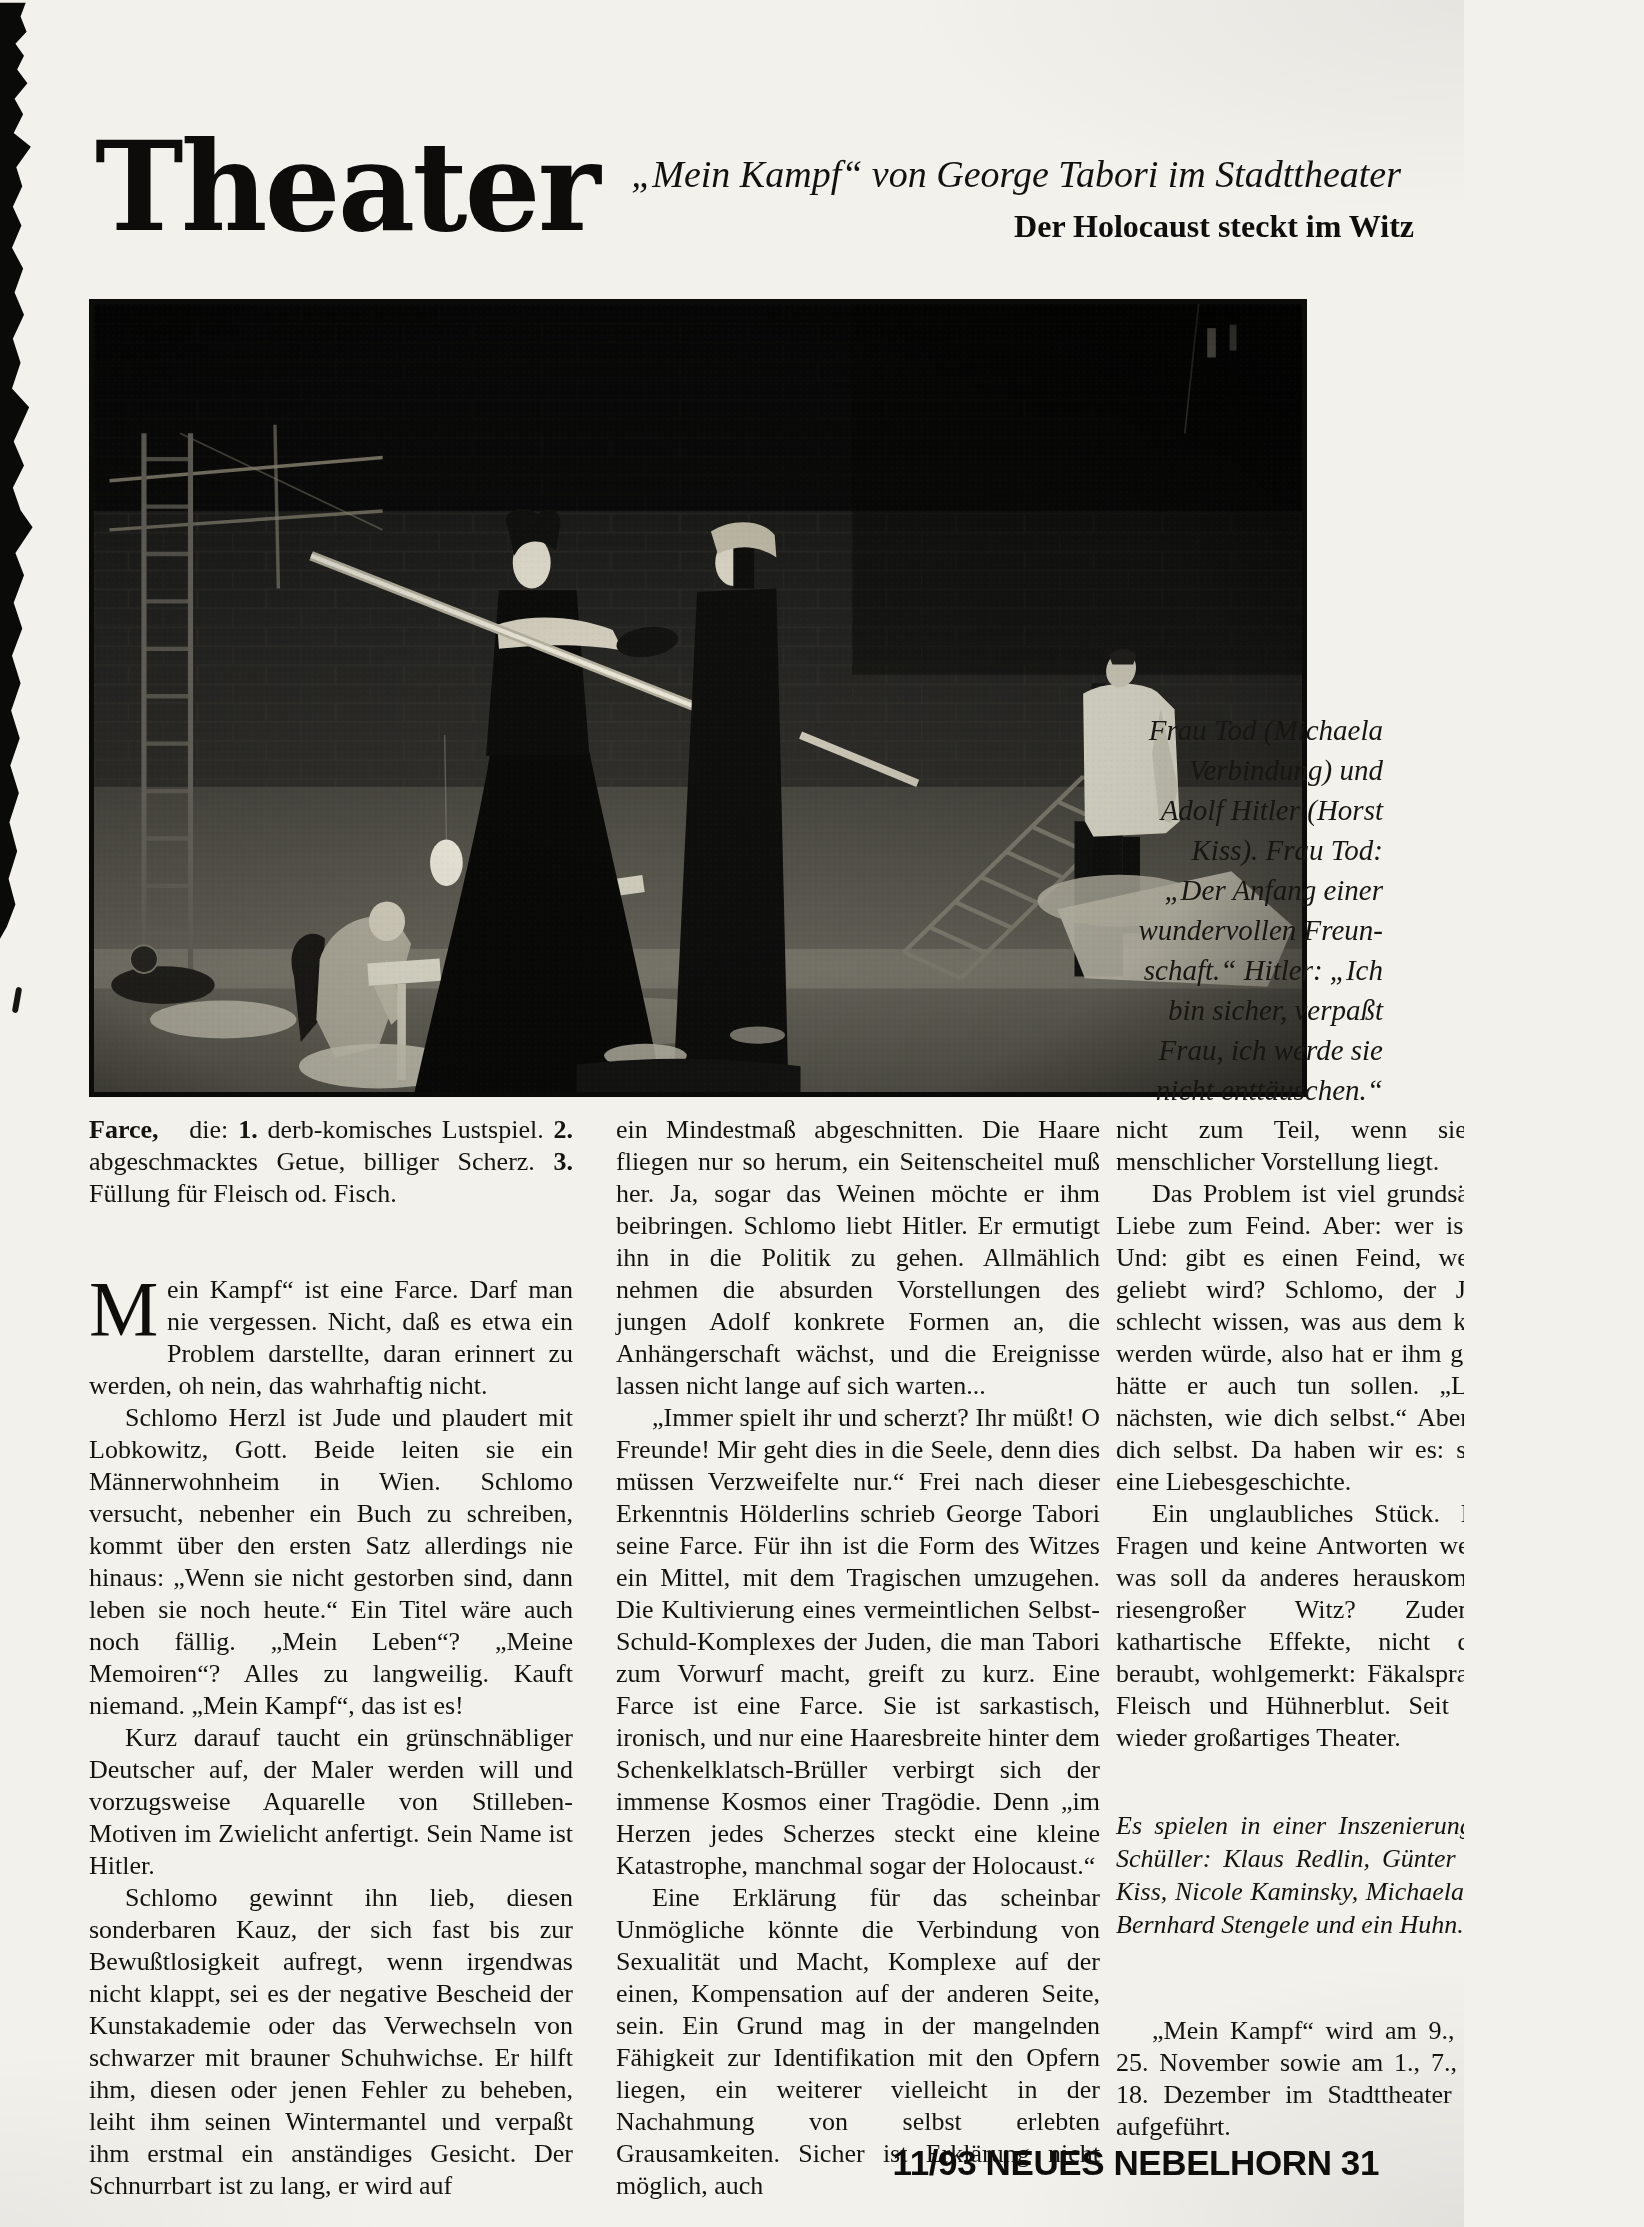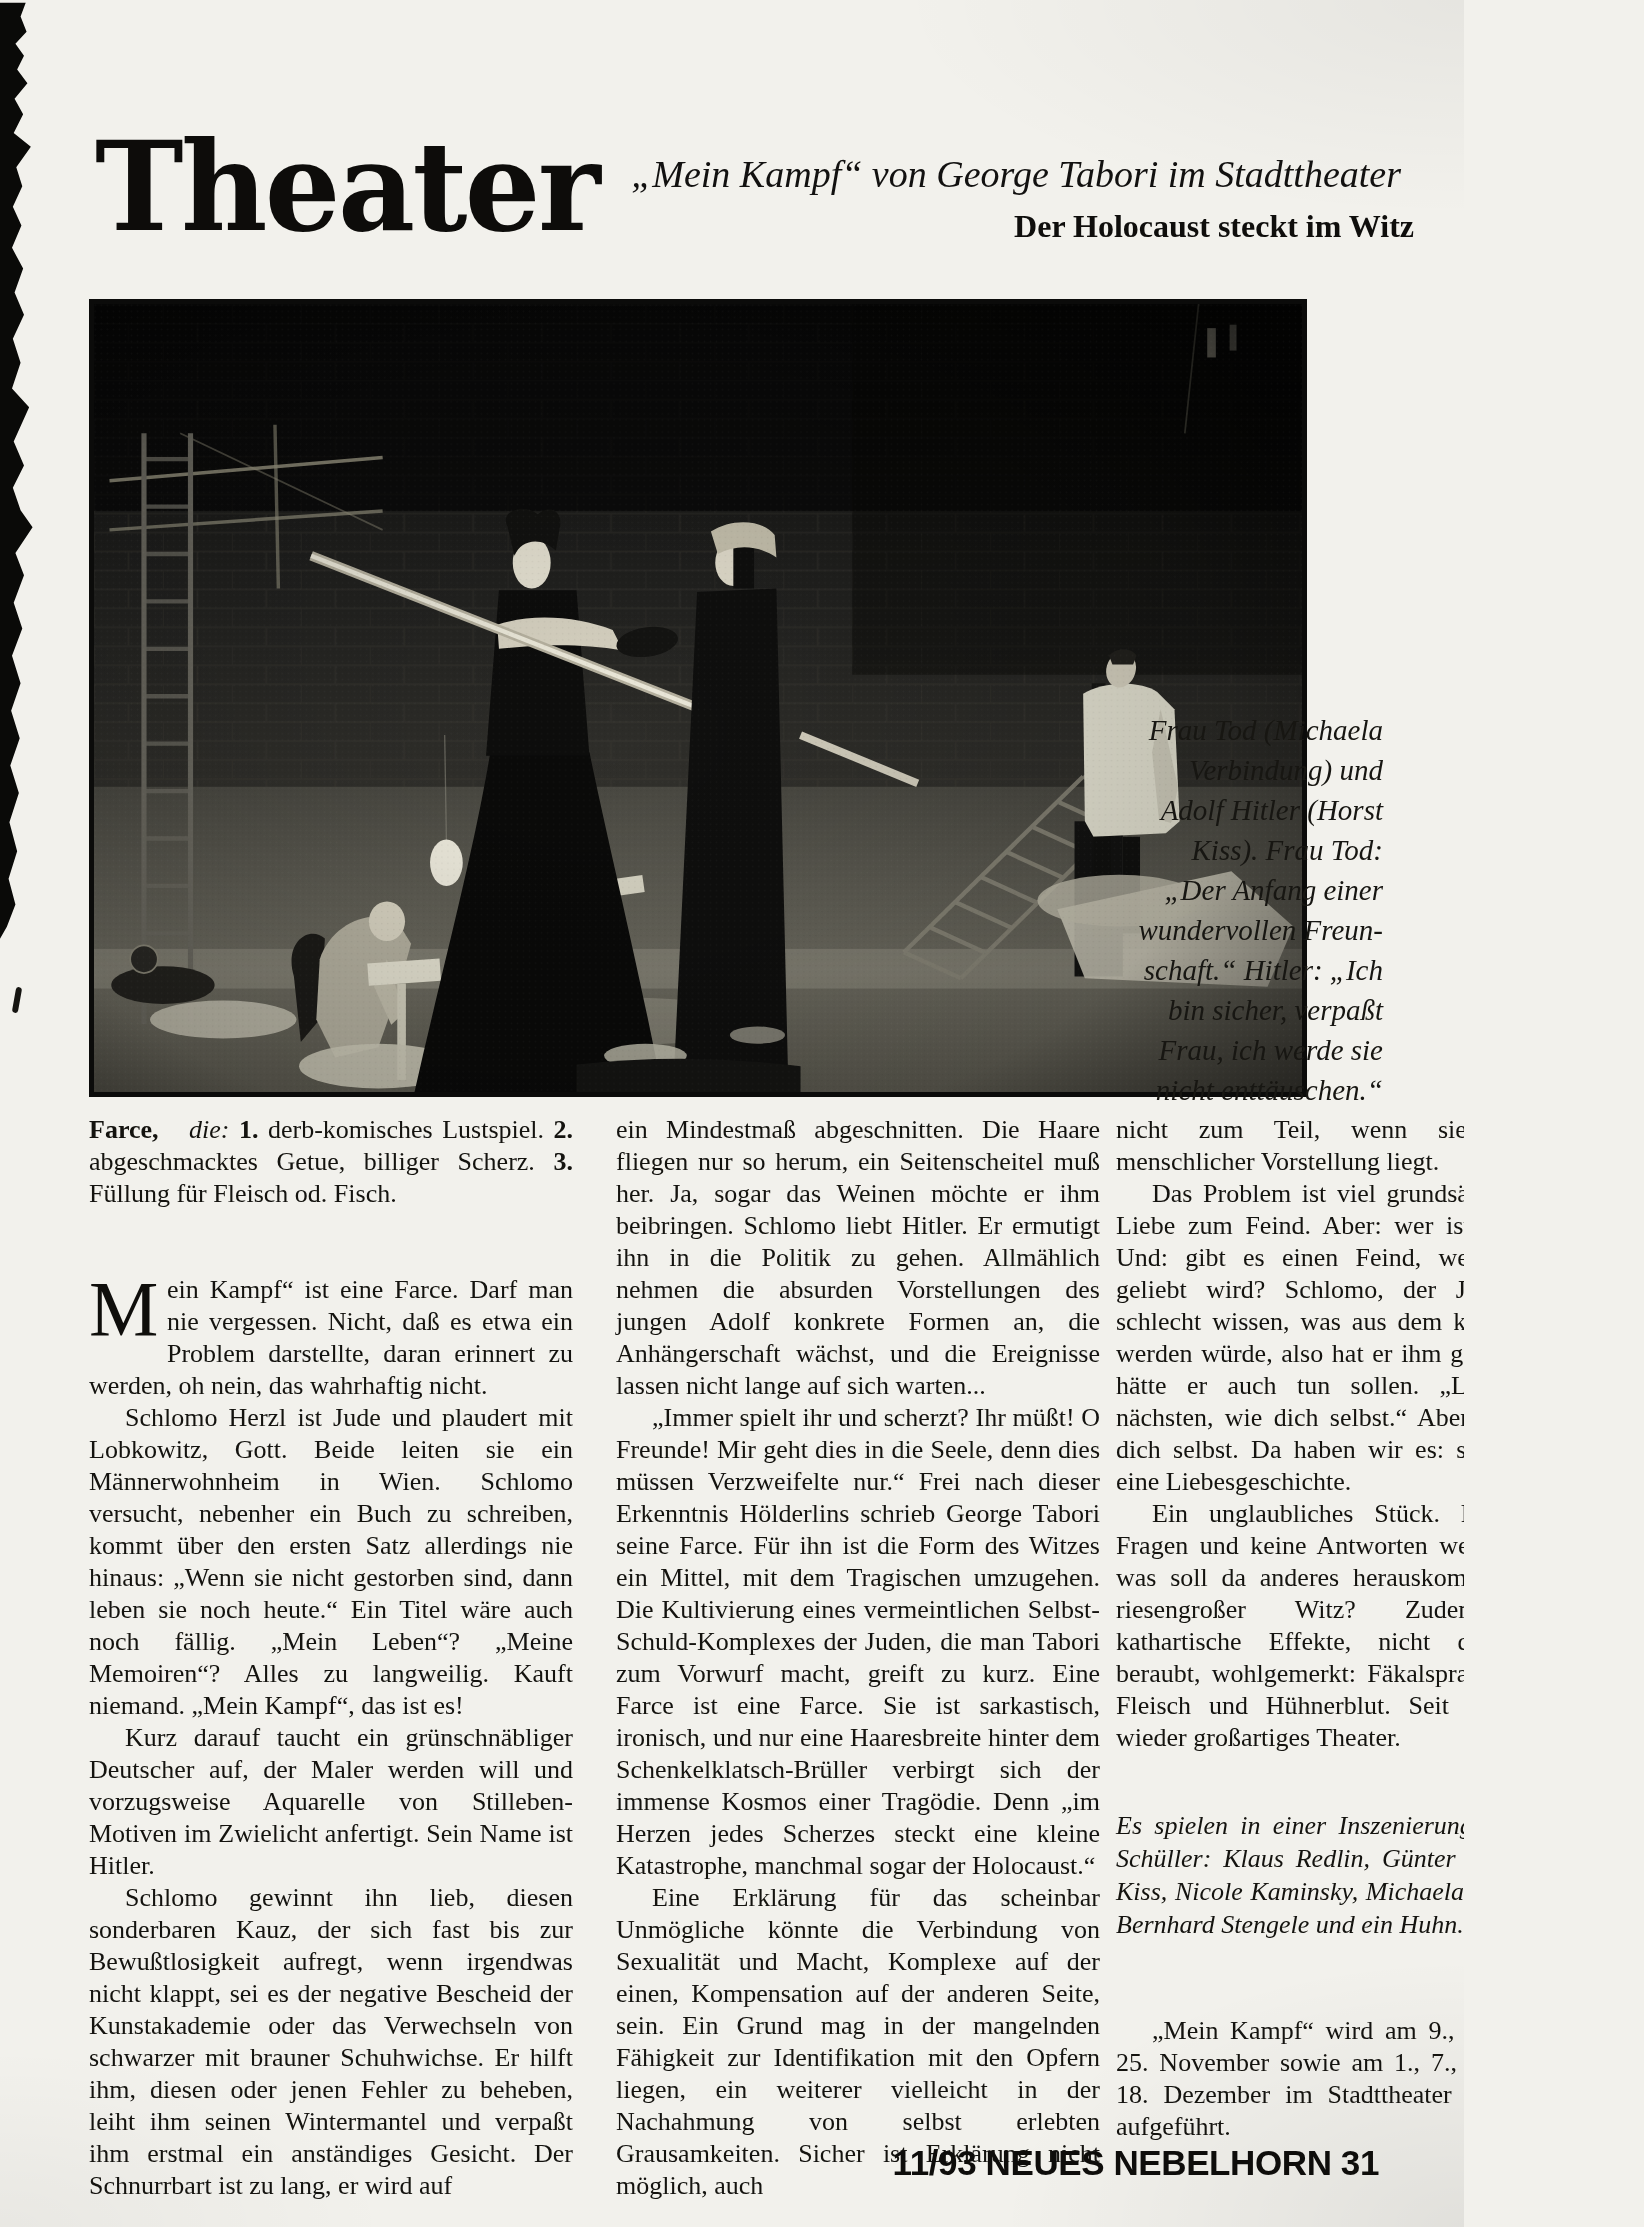--- a/index.html
+++ b/index.html
@@ -182,21 +182,21 @@
       <div class="cap-line">„Der Anfang einer</div>
       <div class="cap-line">wundervollen Freun-</div>
       <div class="cap-line">schaft.“ Hitler: „Ich</div>
       <div class="cap-line">bin sicher, verpaßt</div>
       <div class="cap-line">Frau, ich werde sie</div>
       <div class="cap-line">nicht enttäuschen.“</div>
     </div>
 
   <main class="columns">
     <div class="col col-1">
-        <p class="definition"><span style="font-weight: bold;">Farce, </span><span style="font-style: italic; margin-left: 21px;">die: </span><span style="font-weight: bold;">1. </span><span>derb-komisches Lustspiel. </span><span style="font-weight: bold;">2. </span><span>abgeschmacktes Getue, billiger Scherz. </span><span style="font-weight: bold;">3. </span><span>Füllung für Fleisch od. Fisch.</span></p>
+        <p class="definition"><span style="font-weight: bold;">Farce, </span><span style=" margin-left: 21px;">die: </span><span style="font-weight: bold;">1. </span><span>derb-komisches Lustspiel. </span><span style="font-weight: bold;">2. </span><span>abgeschmacktes Getue, billiger Scherz. </span><span style="font-weight: bold;">3. </span><span>Füllung für Fleisch od. Fisch.</span></p>
         <p><span class="dropcap">M</span><span>ein Kampf“ ist eine Farce. Darf man nie vergessen. Nicht, daß es etwa ein Problem darstellte, daran erinnert zu werden, oh nein, das wahrhaftig nicht.</span></p>
         <p class="indent"><span>Schlomo Herzl ist Jude und plaudert mit Lobkowitz, Gott. Beide leiten sie ein Männerwohnheim in Wien. Schlomo versucht, nebenher ein Buch zu schreiben, kommt über den ersten Satz allerdings nie hinaus: „Wenn sie nicht gestorben sind, dann leben sie noch heute.“ Ein Titel wäre auch noch fällig. „Mein Leben“? „Meine Memoiren“? Alles zu langweilig. Kauft niemand. „Mein Kampf“, das ist es!</span></p>
         <p class="indent"><span>Kurz darauf taucht ein grünschnäbliger Deutscher auf, der Maler werden will und vorzugsweise Aquarelle von Stilleben-Motiven im Zwielicht anfertigt. Sein Name ist Hitler.</span></p>
         <p class="indent"><span>Schlomo gewinnt ihn lieb, diesen sonderbaren Kauz, der sich fast bis zur Bewußtlosigkeit aufregt, wenn irgendwas nicht klappt, sei es der negative Bescheid der Kunstakademie oder das Verwechseln von schwarzer mit brauner Schuhwichse. Er hilft ihm, diesen oder jenen Fehler zu beheben, leiht ihm seinen Wintermantel und verpaßt ihm erstmal ein anständiges Gesicht. Der Schnurrbart ist zu lang, er wird auf</span></p>
       </div>
     <div class="col col-2">
         <p><span>ein Mindestmaß abgeschnitten. Die Haare fliegen nur so herum, ein Seitenscheitel muß her. Ja, sogar das Weinen möchte er ihm beibringen. Schlomo liebt Hitler. Er ermutigt ihn in die Politik zu gehen. Allmählich nehmen die absurden Vorstellungen des jungen Adolf konkrete Formen an, die Anhängerschaft wächst, und die Ereignisse lassen nicht lange auf sich warten...</span></p>
         <p class="indent"><span>„Immer spielt ihr und scherzt? Ihr müßt! O Freunde! Mir geht dies in die Seele, denn dies müssen Verzweifelte nur.“ Frei nach dieser Erkenntnis Hölderlins schrieb George Tabori seine Farce. Für ihn ist die Form des Witzes ein Mittel, mit dem Tragischen umzugehen. Die Kultivierung eines vermeintlichen Selbst-Schuld-Komplexes der Juden, die man Tabori zum Vorwurf macht, greift zu kurz. Eine Farce ist eine Farce. Sie ist sarkastisch, ironisch, und nur eine Haaresbreite hinter dem Schenkelklatsch-Brüller verbirgt sich der immense Kosmos einer Tragödie. Denn „im Herzen jedes Scherzes steckt eine kleine Katastrophe, manchmal sogar der Holocaust.“</span></p>
         <p class="indent"><span>Eine Erklärung für das scheinbar Unmögliche könnte die Verbindung von Sexualität und Macht, Komplexe auf der einen, Kompensation auf der anderen Seite, sein. Ein Grund mag in der mangelnden Fähigkeit zur Identifikation mit den Opfern liegen, ein weiterer vielleicht in der Nachahmung von selbst erlebten Grausamkeiten. Sicher ist Erklärung nicht möglich, auch</span></p>
       </div>

